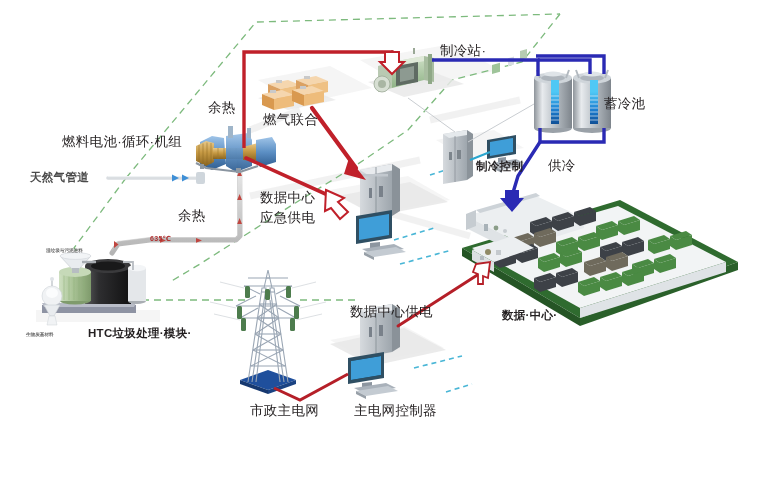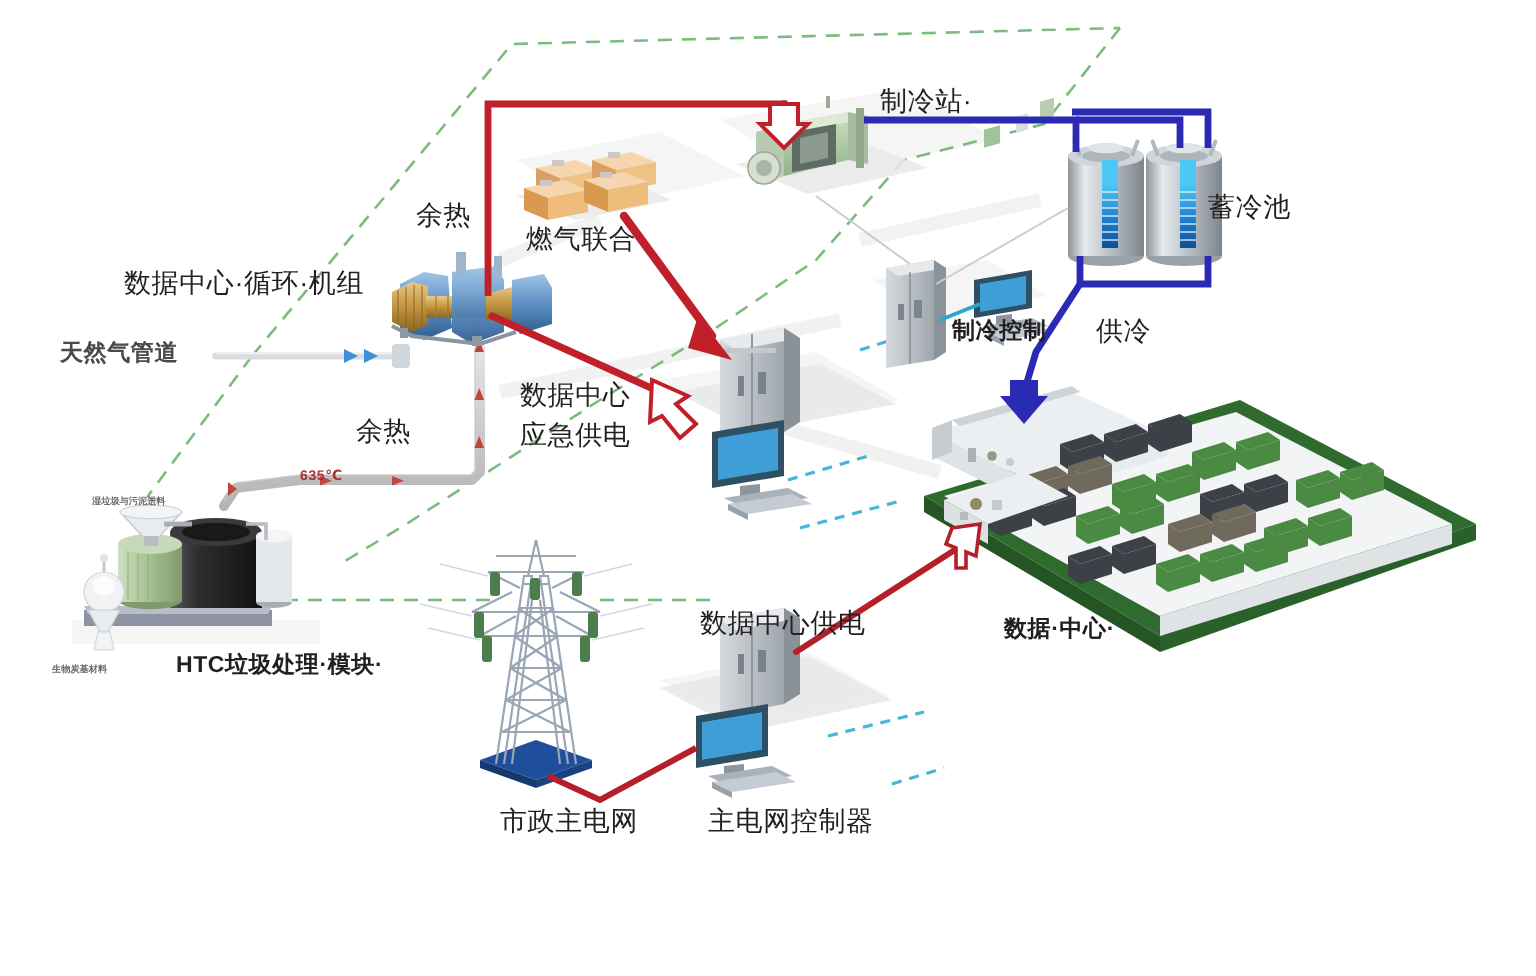--- a/index.html
+++ b/index.html
@@ -655,21 +655,21 @@
     <g fill="none" stroke="#2a2ab4" stroke-width="3.4" stroke-linejoin="miter">
       <path d="M540,128 L540,142 L604,142 L604,128"></path>
       <path d="M540,142 L518,176 L512,196"></path>
     </g>
 
     <g>
       <polygon points="505,190 519,190 519,198 524,198 512,212 500,198 505,198" fill="#2a2ab4"></polygon>
     </g>
   </svg>
 
-  <div class="lbl big" style="left:62px;top:134px;">数据中心·循环·机组</div>
+  <div class="lbl big" style="left:62px;top:134px;">燃料电池·循环·机组</div>
 
   <div class="lbl mid" style="left:30px;top:171px;color:#4a4a4a;">天然气管道</div>
 
   <div class="lbl big" style="left:208px;top:100px;">余热</div>
 
   <div class="lbl big" style="left:178px;top:208px;">余热</div>
 
   <div class="lbl temp" style="left:150px;top:235px;">635℃</div>
 
   <div class="lbl big" style="left:263px;top:112px;">燃气联合</div>

